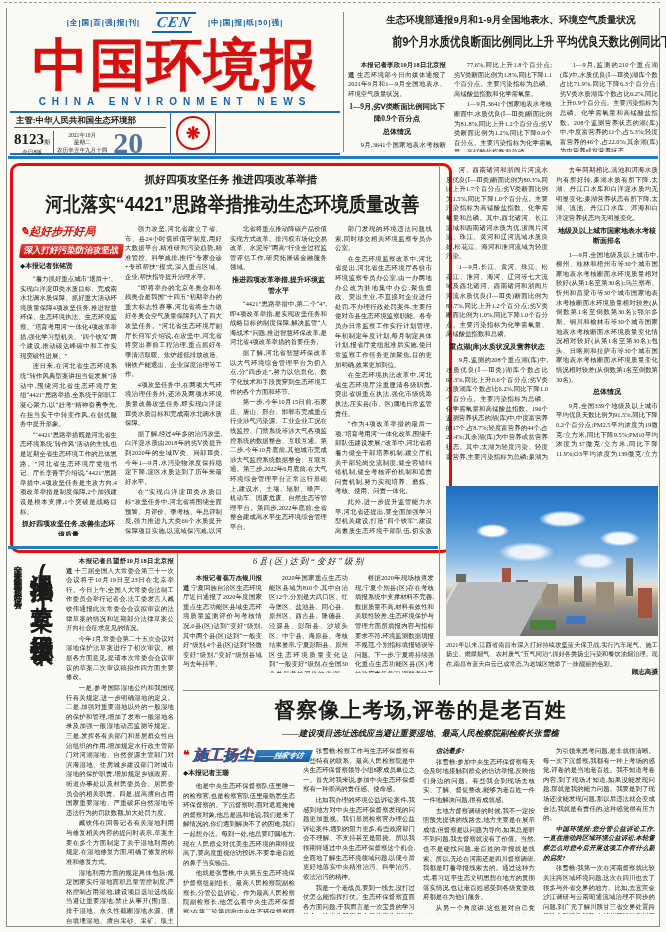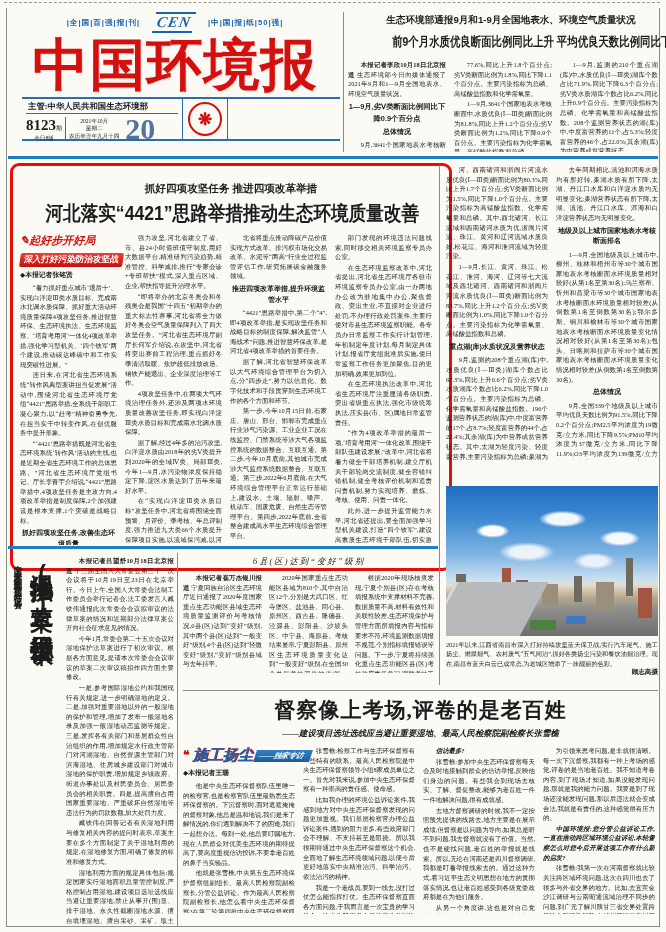--- a/index.html
+++ b/index.html
@@ -8,21 +8,21 @@
   .abs{position:absolute;}
   .hz{border-top:1px solid #8a8a86;}
   .vt{border-left:1px solid #8a8a86;}
   .sans{font-family:"Liberation Sans","DejaVu Sans",sans-serif;}
   
   .col{font-size:6.4px;line-height:1.5;text-align:justify;overflow:hidden;}
   .col p{margin:0 0 1px 0;text-indent:2em;}
   .col p.sub{font-weight:bold;text-indent:0;text-align:center;margin:3px 0;font-size:7px;
              font-family:"Liberation Sans","DejaVu Sans",sans-serif;}
   .col p.subline{font-weight:bold;text-indent:0;text-align:center;margin:3px 0;font-size:7.4px;
-             font-family:Liberation Sans, sans-serif;}
+             font-family:Liberation Serif, serif;}
   .col p.subbig{font-weight:bold;text-indent:0;text-align:center;margin:4px 0;font-size:8.6px;
              font-family:"Liberation Sans","DejaVu Sans",sans-serif;}
   .col p.q{font-weight:bold;font-style:italic;}
   .col b{font-weight:bold;}
   
   .kicker{font-family:"Liberation Sans","DejaVu Sans",sans-serif;font-weight:bold;text-align:center;}
   .bigline{white-space:nowrap;font-weight:900;text-align:center;}
   .squeeze{display:inline-block;transform-origin:center;}
   
   .badge{color:#1565b0;font-weight:bold;font-size:7.6px;letter-spacing:1px;}
@@ -92,21 +92,22 @@
   <div class="abs vt" style="left:659px;top:8px;height:918px;"></div>
   <div class="abs hz" style="left:6px;top:926px;width:654px;"></div>
 
   <div class="abs" style="left:10px;top:10px;width:330px;height:145px;">
     <div style="display:flex;justify-content:center;align-items:center;gap:14px;margin-top:2px;">
       <span class="badge sans">|全|国|百|强|报|刊|</span>
       <span class="cenlogo">CEN</span>
       <span class="badge sans">|中|国|报|纸|50|强|</span>
     </div>
     <div class="title" style="margin-top:4px;">中国环境报</div>
-    <div class="infobox" style="margin-top:4px;height:40px;margin-left:12px;">
+    <div class="entitle sans" style="margin-top:3px;">CHINA ENVIRONMENT NEWS</div>
+    <div class="infobox" style="margin-top:4px;height:40px;">
       <div class="infocell" style="width:152px;">
         <div class="infohead">主管:中华人民共和国生态环境部</div>
         <div style="display:flex;align-items:center;gap:3px;">
           <div style="text-align:center;">
             <span class="issue">8123</span><span class="issuesm">期</span>
             <div class="tinyline">今日8版</div>
           </div>
           <div class="dateblk">
             <div>2021年10月</div>
             <div>星期二</div>
@@ -139,21 +140,21 @@
         <p>77.6%,同比上升1.8个百分点;劣Ⅴ类断面比例为1.8%,同比下降1.1个百分点。主要污染指标为总磷、高锰酸盐指数和化学需氧量。</p>
         <p>1—9月,3641个国家地表水考核断面中,水质优良(Ⅰ—Ⅲ类)断面比例为81.8%,同比上升1.2个百分点;劣Ⅴ类断面比例为1.2%,同比下降0.9个百分点。主要污染指标为化学需氧量、高锰酸盐指数和总磷。</p>
       </div>
     <div class="col" style="width:98px;height:92px;">
         <p>1—9月,监测的210个重点湖(库)中,水质优良(Ⅰ—Ⅲ类)湖库个数占比71.9%,同比下降6.3个百分点;劣Ⅴ类水质湖库个数占比6.2%,同比上升0.9个百分点。主要污染指标为总磷、化学需氧量和高锰酸盐指数。208个监测营养状态的湖(库)中,中度富营养的11个,占5.3%;轻度富营养的46个,占22.0%;其余湖(库)为中营养或贫营养状态。</p>
       </div>
   </div>
 
   <div class="abs blue-rule" style="left:8px;top:156px;width:650px;height:2.5px;"></div>
 
-  <div class="abs redbox" style="left:10px;top:163px;width:422px;height:374px;padding:14px 7px;">
+  <div class="abs redbox" style="left:10px;top:163px;width:422px;height:374px;padding:5px 7px;">
     <div class="kicker" style="font-size:10.6px;margin-top:2px;">抓好四项攻坚任务 推进四项改革举措</div>
     <div class="bigline sans" style="margin-top:4px;">
       <span class="squeeze" style="font-size:20px;transform:scaleX(0.88);">河北落实“4421”思路举措推动生态环境质量改善</span>
     </div>
     <div style="display:flex;gap:8px;margin-top:6px;height:312px;">
       <div style="width:97px;">
         <div style="margin-bottom:3px;">
           <div class="campaign1">✎<span>起好步开好局</span></div>
           <div class="campaign2">深入打好污染防治攻坚战</div>
         </div>

